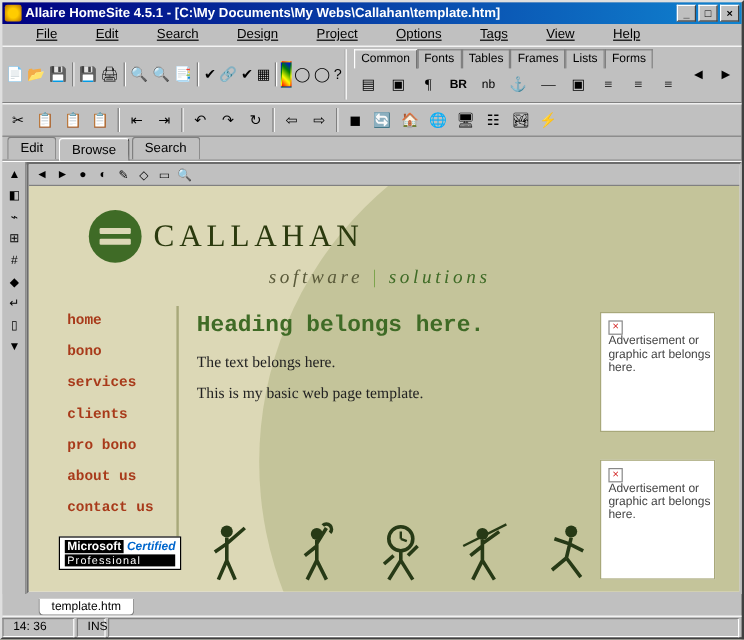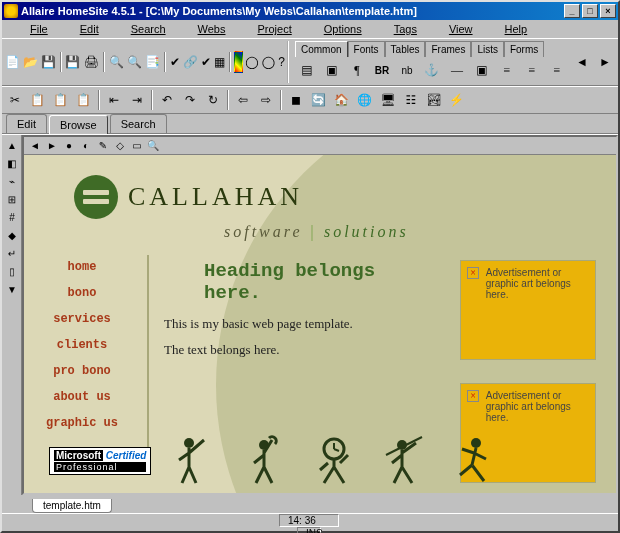--- a/index.html
+++ b/index.html
@@ -33,40 +33,40 @@
   .browser-toolbar { height: 18px; background: #c0c0c0; display: flex; align-items: center; gap: 3px; padding: 0 4px; border-bottom: 1px solid #808080; }
   .browser-toolbar .bt-btn { width: 14px; height: 14px; font-size: 10px; display: flex; align-items: center; justify-content: center; cursor: pointer; }
   .page { flex: 1; background: #dcd8b6; position: relative; overflow: hidden; font-family: Georgia, 'Times New Roman', serif; }
   .big-circle { position: absolute; right: -200px; top: -70px; width: 600px; height: 600px; background: #c4c49a; border-radius: 50%; }
   .logo-row { position: absolute; left: 50px; top: 20px; display: flex; align-items: center; z-index: 2; }
   .logo-mark { width: 44px; height: 44px; background: #3f6b26; border-radius: 50%; display: flex; flex-direction: column; justify-content: center; align-items: center; gap: 4px; margin-right: 10px; }
   .logo-mark div { width: 26px; height: 5px; background: #dcd8b6; border-radius: 1px; }
   .logo-name { font-family: Georgia, serif; letter-spacing: 4px; font-size: 26px; color: #2b3a0e; text-align: center; }
   .logo-sub { position: absolute; left: 200px; top: 68px; font-family: Georgia, serif; font-style: italic; font-size: 16px; letter-spacing: 3px; color: #5a5a3a; z-index: 2; }
   .logo-sub .sol { color: #3f6b26; }
-  .nav { position: absolute; left: 14px; top: 105px; width: 88px; text-align: center; z-index: 2; }
+  .nav { position: absolute; left: 32px; top: 105px; width: 88px; text-align: left; z-index: 2; }
   .nav a { display: block; color: #a83a1a; font-family: 'Courier New', monospace; font-weight: bold; font-size: 12px; text-decoration: none; margin-bottom: 12px; cursor: pointer; }
   .nav-divider { position: absolute; left: 123px; top: 100px; width: 2px; height: 200px; background: #a8a87a; z-index:2; }
   .content { position: absolute; left: 140px; top: 105px; width: 260px; z-index: 2; }
-  .content h1 { color: #3f6b26; font-family: 'Courier New', monospace; font-size: 19px; font-weight: bold; margin-bottom: 12px; margin-left: 40px; }
+  .content h1 { color: #3f6b26; font-family: 'Courier New', monospace; font-size: 19px; font-weight: bold; margin-bottom: 12px; }
   .content p { font-family: 'Times New Roman', serif; font-size: 13px; margin-bottom: 10px; color: #222; }
-  .ad { position: absolute; right: 20px; width: 136px; height: 100px; background: #eab308; border: 1px solid #a8a87a; padding: 6px; z-index: 2; }
+  .ad { position: absolute; right: 20px; width: 96px; height: 100px; background: #ffffff; border: 1px solid #a8a87a; padding: 6px; z-index: 2; }
   .ad1 { top: 105px; } .ad2 { top: 228px; }
   .ad .x { display: inline-block; width: 12px; height: 12px; border: 1px solid #888; color: #c00; font-size: 10px; text-align: center; line-height: 10px; margin-right: 4px; vertical-align: top; }
   .ad .txt { display: inline-block; width: 86px; font-family: Arial; font-size: 10px; color: #444; vertical-align: top; }
   .mcp { position: absolute; left: 25px; bottom: 18px; z-index: 2; background:#fff; border:1px solid #000; padding:2px 4px; }
   .mcp .top { font-family: Arial; font-size: 10px; }
   .mcp .top b { background:#000; color:#fff; padding:0 2px; }
   .mcp .top .cert { color:#0066cc; font-style:italic; font-weight:bold; }
   .mcp .bot { background:#000; color:#fff; font-family: Arial; font-size:9px; letter-spacing:1px; padding:0 2px; margin-top:1px; }
   .figures { position:absolute; bottom:8px; left:150px; display:flex; gap:30px; z-index:2; }
   .fig { width:40px; height:50px; color:#273a16; }
   .filetabs { height: 18px; display: flex; align-items: end; padding: 0 30px; }
   .filetab { border: 1px solid #808080; border-top: none; padding: 1px 10px; background: #fff; border-radius: 0 0 4px 4px; font-size: 10px; }
-  .statusbar { height: 18px; border-top: 1px solid #fff; display: flex; align-items: center; padding: 0; flex-direction: column; }
+  .statusbar { height: 18px; border-top: 1px solid #fff; display: flex; align-items: center; padding: 0; }
   .status-cell { height: 16px; border: 1px solid; border-color: #808080 #fff #fff #808080; padding: 0 8px; font-size: 10px; display: flex; align-items: center; margin-right: 2px; }
 </style>
 </head>
 <body>
 
 <div class="window">
 
   <div class="titlebar">
     <span class="icon"></span>
     <span class="title">Allaire HomeSite 4.5.1 - [C:\My Documents\My Webs\Callahan\template.htm]</span>
@@ -74,21 +74,21 @@
       <div class="btn">_</div>
       <div class="btn">□</div>
       <div class="btn">×</div>
     </div>
   </div>
 
   <div class="menubar">
     <span class="menu-item"><span class="mn">File</span></span>
     <span class="menu-item"><span class="mn">Edit</span></span>
     <span class="menu-item"><span class="mn">Search</span></span>
-    <span class="menu-item"><span class="mn">Webs</span></span>
+    <span class="menu-item"><span class="mn">Design</span></span>
     <span class="menu-item"><span class="mn">Project</span></span>
     <span class="menu-item"><span class="mn">Options</span></span>
     <span class="menu-item"><span class="mn">Tags</span></span>
     <span class="menu-item"><span class="mn">View</span></span>
     <span class="menu-item"><span class="mn">Help</span></span>
   </div>
 
   <div class="toolbar">
     <div class="tb-btn">📄</div>
     <div class="tb-btn">📂</div>
@@ -215,28 +215,28 @@
           <span class="sol">solutions</span>
         </div>
 
         <div class="nav">
           <a>home</a>
           <a>bono</a>
           <a>services</a>
           <a>clients</a>
           <a>pro bono</a>
           <a>about us</a>
-          <a>graphic us</a>
+          <a>contact us</a>
         </div>
         <div class="nav-divider"></div>
 
         <div class="content">
           <h1>Heading belongs here.</h1>
+          <p>The text belongs here.</p>
           <p>This is my basic web page template.</p>
-          <p>The text belongs here.</p>
         </div>
 
         <div class="ad ad1">
           <span class="x">×</span>
           <span class="txt">Advertisement or graphic art belongs here.</span>
         </div>
         <div class="ad ad2">
           <span class="x">×</span>
           <span class="txt">Advertisement or graphic art belongs here.</span>
         </div>

